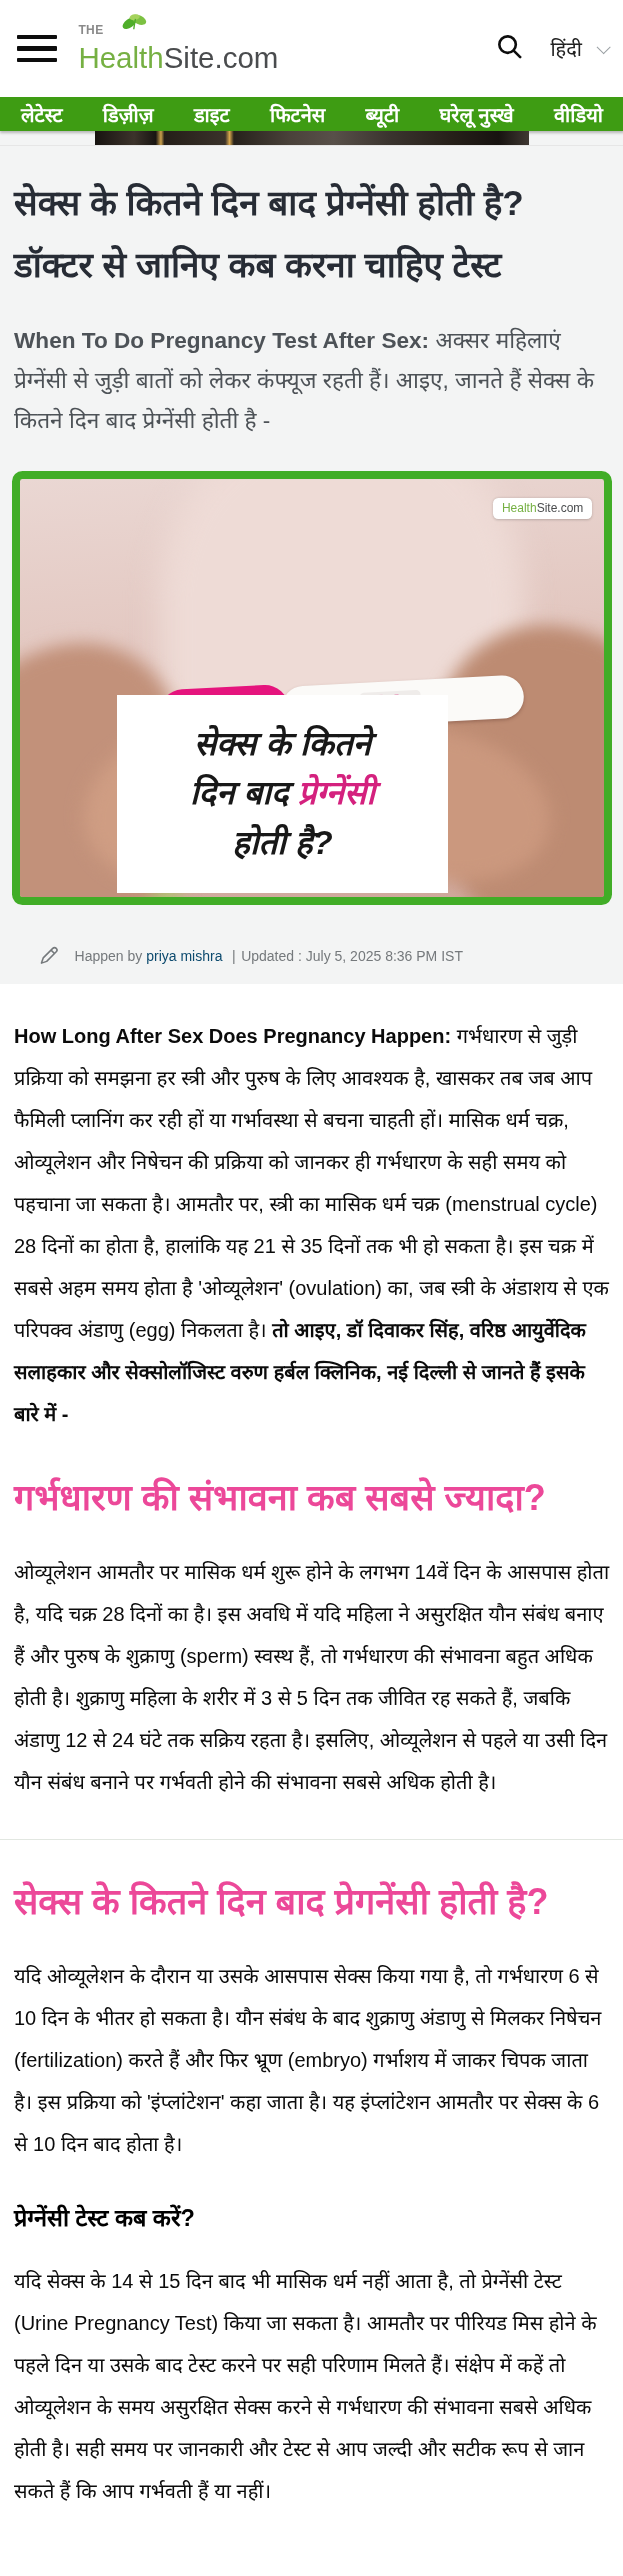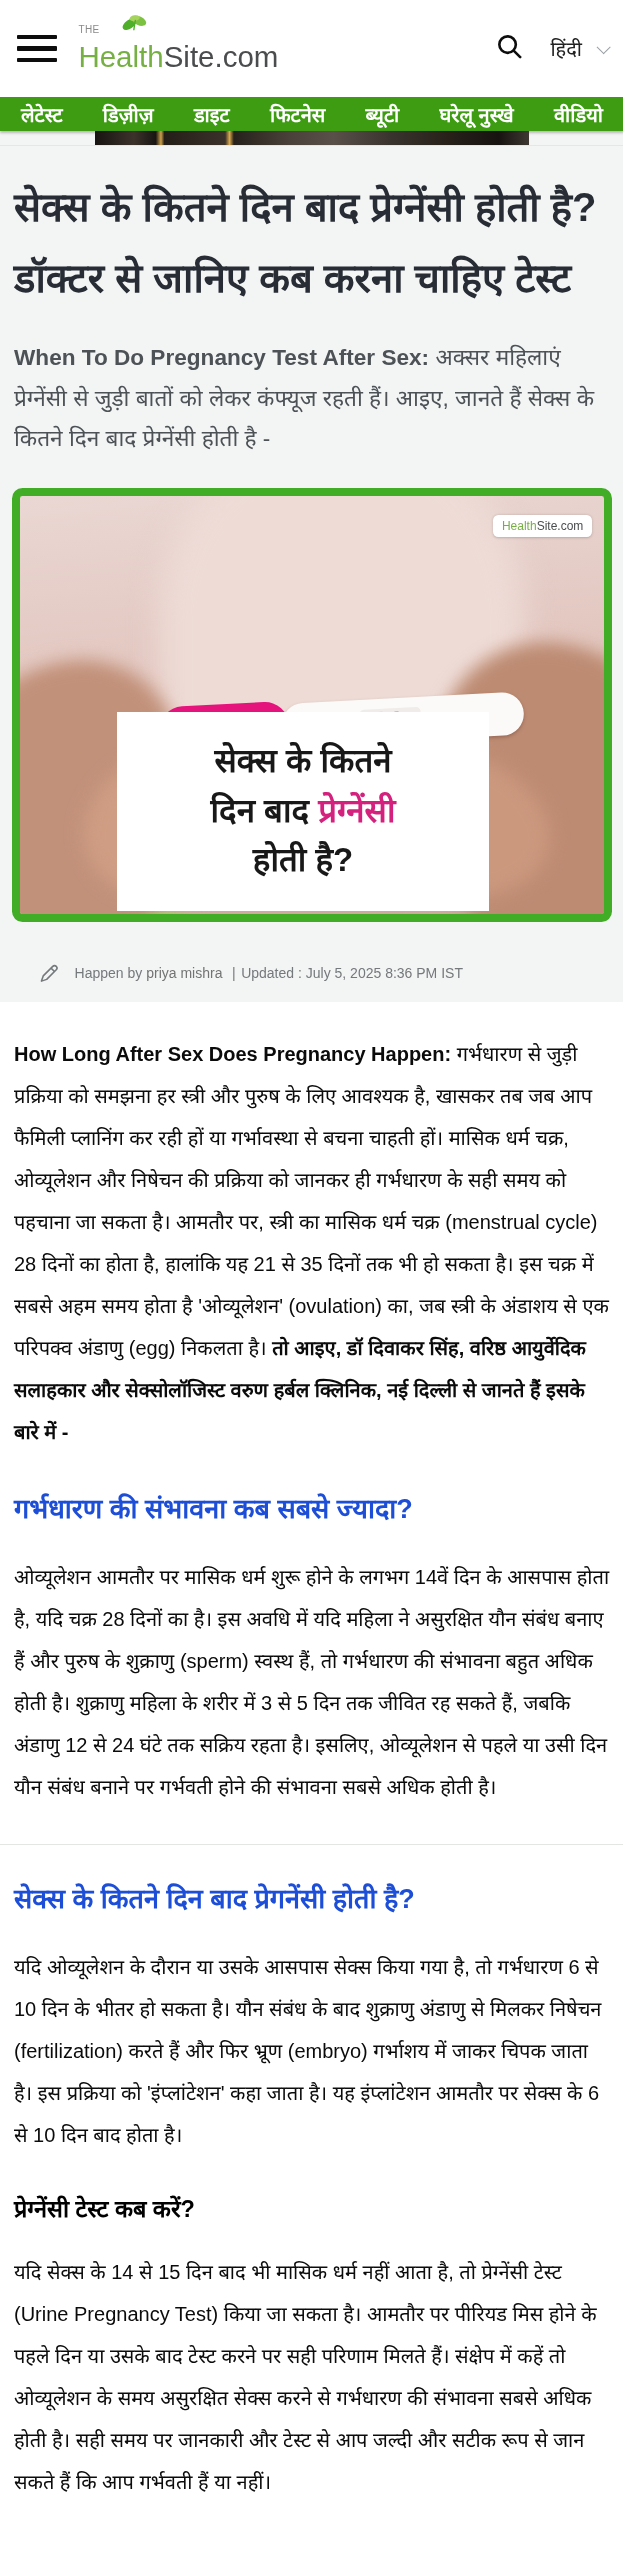--- a/index.html
+++ b/index.html
@@ -10,21 +10,21 @@
     color:#111;
   }
   
   .header {
     background:#fff; height:97px; display:flex; align-items:center;
     padding:0 17.4px; position:relative;
   }
   .hamburger { width:40px; display:flex; flex-direction:column; gap:7px; cursor:pointer; }
   .hamburger span { display:block; height:4.3px; background:#0d0d0d; border-radius:0.9px; }
   .logo { margin-left:21px; line-height:1; position:relative; }
-  .logo-the { font-size:10px; font-weight:400; color:#8a8a8a; letter-spacing:0.4px; display:block; margin-bottom:7px; }
+  .logo-the { font-size:12px; font-weight:700; color:#8a8a8a; letter-spacing:0.4px; display:block; margin-bottom:7px; }
   .logo-main { font-size:29.5px; font-weight:400; }
   .logo-health { color:#76b043; }
   .logo-site { color:#4a4c4e; }
   .logo-leaf { position:absolute; top:-12px; left:40px; }
   .search { margin-left:auto; cursor:pointer; }
   .lang { margin-left:26px; display:flex; align-items:center; gap:15px; font-size:20px; color:#222; cursor:pointer; }
   .lang-chevron { width:9.6px; height:9.6px; border-right:1.7px solid #9aa0a4; border-bottom:1.7px solid #9aa0a4; transform:rotate(45deg) translateY(-2.6px); }
   
   .navbar {
     background:#3e9c13; height:34px; display:flex; align-items:center;
@@ -33,21 +33,21 @@
   }
   .nav-item { color:#fff; font-size:20px; font-weight:700; white-space:nowrap; cursor:pointer; flex:0 0 auto; }
   
   .ad-strip {
     width:434px; height:14px; margin:0 auto;
     background:linear-gradient(90deg,#171310 0%,#3c332b 9%,#181512 14%,#caa04c 15.2%,#241e18 16%,#3a322a 30%,#d8a84e 31%,#26211b 32%,#4a423a 45%,#585049 55%,#3a342e 68%,#262019 82%,#171310 93%,#3f3832 100%);
   }
   
   .top-zone { background:#f3f4f4; border-top:0.9px solid #e6e6e6; padding-top:26px; }
   .headline {
-    font-size:40px; line-height:1.78; font-weight:700; color:#272c35;
+    font-size:35px; line-height:1.78; font-weight:700; color:#272c35;
     padding:0 14px; margin-bottom:24px;
   }
   .standfirst { padding:0 14px; font-size:22.6px; line-height:1.78; color:#4d5257; margin-bottom:29.5px; }
   .standfirst b { color:#4d5257; }
   
   .hero {
     margin:0 12px; height:434px; border:8.7px solid #41ad27; border-radius:10.4px;
     position:relative; overflow:hidden;
     background:linear-gradient(175deg,#ead7d3 0%,#e3c8c1 38%,#dcbcb2 55%,#d4b0a5 75%,#cfa89c 100%);
   }
@@ -61,36 +61,36 @@
   .test-stick { position:absolute; left:139px; top:202px; width:365px; height:49px; transform:rotate(-3deg); }
   .test-cap { position:absolute; left:0; top:0; width:130px; height:49px; background:#e5147d; border-radius:24px; }
   .test-body { position:absolute; left:123px; top:2.6px; width:242px; height:43px; background:#fbfaf8; border-radius:22px; box-shadow:0 1.7px 3.5px rgba(90,50,40,.35); }
   .test-window { position:absolute; left:78px; top:10.4px; width:61px; height:22.6px; background:#efecea; border-radius:4.3px; }
   .test-line { position:absolute; top:2.6px; width:3.5px; height:17.4px; background:#e8a9c4; }
   .watermark {
     position:absolute; top:19px; right:12px; background:#fff; border-radius:5.2px;
     padding:4.3px 8.7px 5.2px; font-size:12px; line-height:1; box-shadow:0 0.9px 2.6px rgba(0,0,0,.2);
   }
   .caption-box {
-    position:absolute; left:97px; bottom:3.5px; width:372px; background:#fff;
+    position:absolute; left:97px; bottom:3.5px; width:331px; background:#fff;
     padding:24px 10.4px 26px; text-align:center;
-    font-size:33px; font-weight:700; line-height:1.5; color:#181818;
+    font-size:33px; font-weight:700; line-height:1.5; color:#181818;font-style:italic;
   }
   .caption-highlight { color:#d4217e;margin-top:32px; }
   
   .byline {
     display:flex; align-items:center; gap:14px; padding:15.6px 14px 17.4px 38px;
     font-size:14px; color:#75797c; margin-top:24px;
   }
-  .byline .author { color:#737373; }
+  .byline .author { color:#0c4a6e; }
   .byline .sep { margin:0 1.7px; }
   
   .article-body { background:#fff; padding:31px 14px 40px; }
   .article-body p { font-size:20px; line-height:2.1; color:#0b0b0b; margin-bottom:36px; }
-  .article-body h2 { font-size:27px; line-height:1.5; color:#1d4ed8; margin:23px 0 26px; }
+  .article-body h2 { font-size:36px; line-height:1.5; color:#ec4899; margin:23px 0 26px; }
   .article-body h3 { font-size:23.5px; line-height:1.5; color:#000; margin:5.2px 0 24px; }
   .article-body .divider { height:0.9px; background:#e2e7e1; margin:0 -14px 35px; }
 </style>
 </head>
 <body>
 
 <header class="header">
   <div class="hamburger">
     <span></span>
       <span></span>

